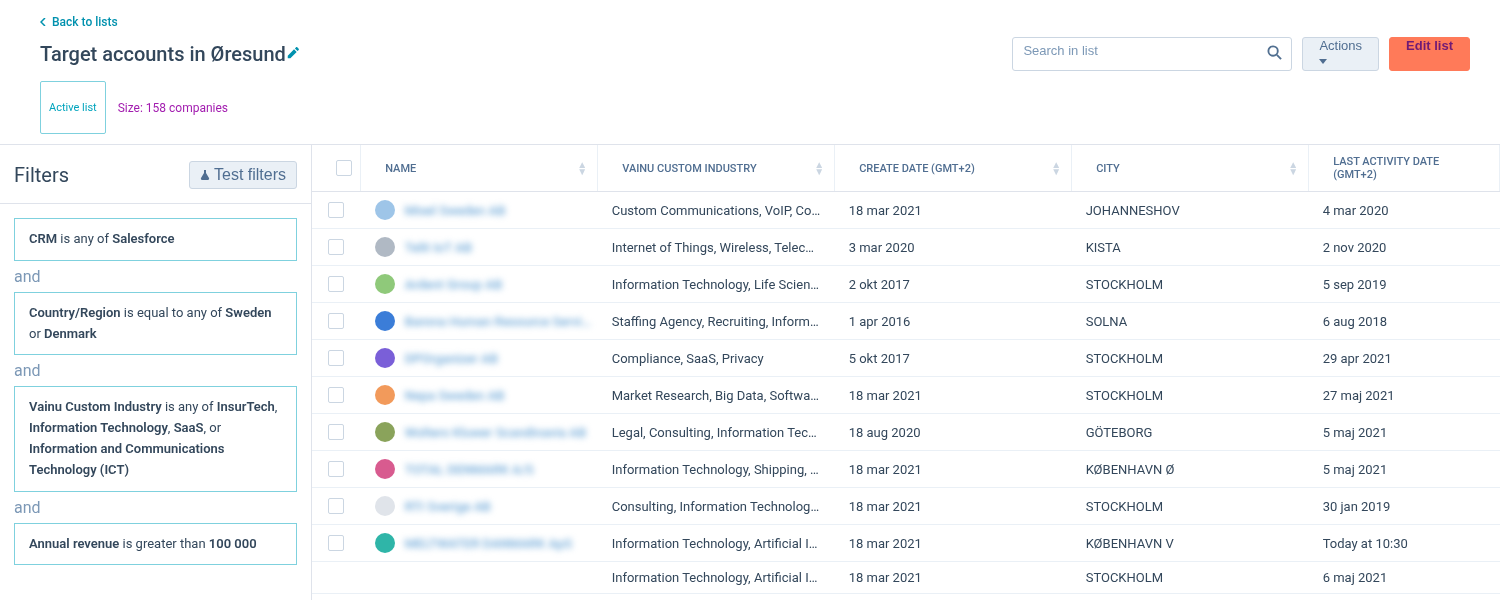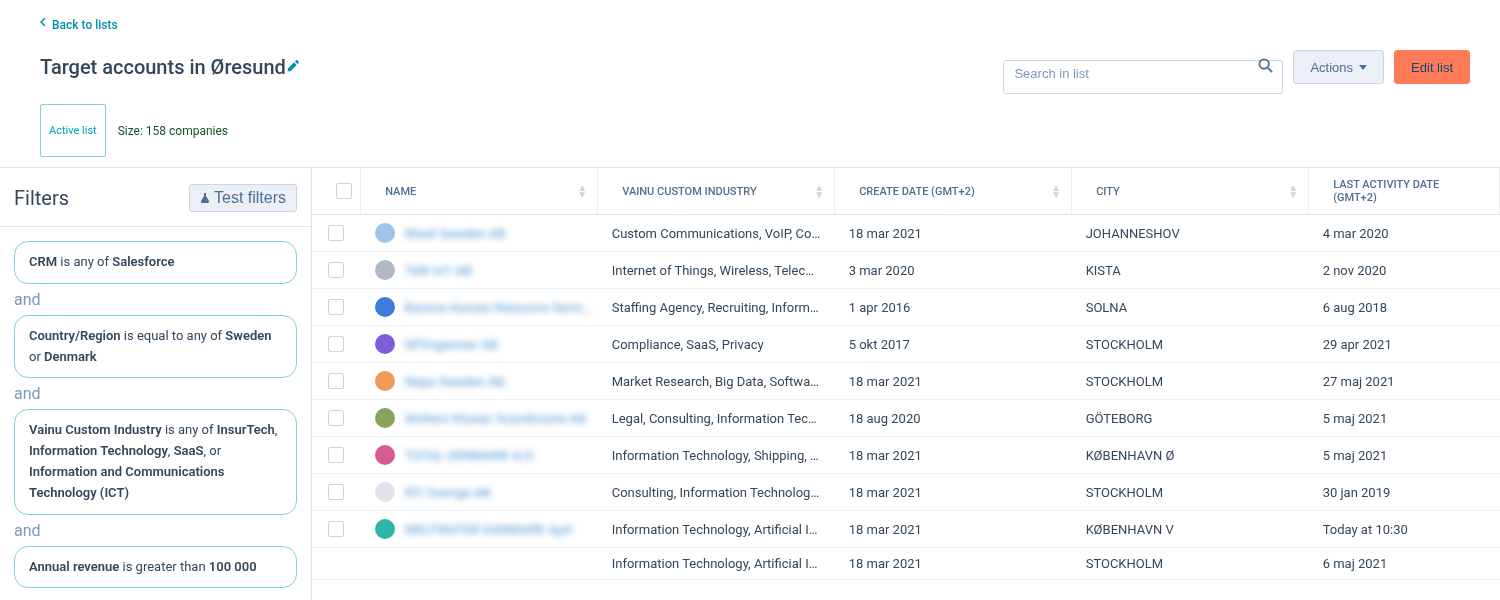--- a/index.html
+++ b/index.html
@@ -1,44 +1,44 @@
 <!DOCTYPE html>
 <html><head>
 <meta charset="utf-8">
 <style>
   * { box-sizing: border-box; margin: 0; padding: 0; }
   body { font-family: -apple-system, BlinkMacSystemFont, "Segoe UI", Roboto, sans-serif; font-size: 13px; color: #33475b; background: #fff; width: 1500px; height: 600px; overflow: hidden; }
   
   .header { padding: 14px 30px 10px 40px; }
-  .back-link { color: #0091ae; font-size: 12px; font-weight: 500; text-decoration: none; display: inline-flex; gap: 4px; }
+  .back-link { color: #0091ae; font-size: 12px; font-weight: 500; text-decoration: none; display: inline-flex; align-items: center; gap: 4px; }
   .back-link svg { width: 8px; height: 8px; }
   .title-row { display: flex; align-items: center; justify-content: space-between; margin-top: 8px; }
   .title-left { display: flex; align-items: center; }
   .page-title { font-size: 20px; font-weight: 500; color: #33475b; }
   .edit-icon { color: #0091ae; cursor: pointer; }
   .title-right { display: flex; align-items: center; gap: 10px; }
   .search-wrap { position: relative; }
-  .search-input { width: 280px; height: 34px; border: 1px solid #cbd6e2; border-radius: 3px; padding: 0 36px 8px 10px; font-size: 13px; color: #33475b; margin-top: 20px; }
+  .search-input { width: 280px; height: 34px; border: 1px solid #cbd6e2; border-radius: 3px; padding: 0 36px 8px 10px; font-size: 13px; color: #33475b; }
   .search-input::placeholder { color: #7c98b6; }
   .search-icon { position: absolute; right: 10px; top: 50%; transform: translateY(-50%); color: #516f90; }
-  .btn { height: 34px; padding: 0 16px; border-radius: 3px; font-size: 13px; font-weight: 400; cursor: pointer; display: inline-flex; align-items: center; gap: 6px; border: 1px solid transparent; }
+  .btn { height: 34px; padding: 0 16px; border-radius: 3px; font-size: 13px; font-weight: 400; cursor: pointer; display: inline-flex; align-items: flex-start; gap: 6px; border: 1px solid transparent; flex-direction: column; }
   .btn-secondary { background: #eaf0f6; border-color: #cbd6e2; color: #506e91; }
-  .btn-primary { background: #ff7a59; color: #0c4a6e; border-color: #ff7a59; font-weight: 400; }
+  .btn-primary { background: #ff7a59; color: #701a75; border-color: #ff7a59; font-weight: 700; }
   .meta-row { display: flex; align-items: center; gap: 12px; margin-top: 10px; font-size: 12px; }
   .badge { border: 1px solid #7fd1de; color: #00a4bd; padding: 19px 8px; border-radius: 2px; font-size: 11px; }
-  .size-text { color: #14532d; }
+  .size-text { color: #a21caf; }
 
   .main { display: flex; border-top: 1px solid #dfe3eb; height: calc(600px - 100px); }
   
   .sidebar { width: 312px; border-right: 1px solid #dfe3eb; overflow-y: auto; }
   .filters-head { display: flex; align-items: center; justify-content: space-between; padding: 16px 14px 14px 14px; }
   .filters-title { font-size: 20px; font-weight: 400; color: #33475b; }
   .test-btn { font-size: 16px; color: #506e91; background: #eaf0f6; border: 1px solid #cbd6e2; border-radius: 3px; padding: 4px 10px; display: inline-flex; align-items: center; gap: 4px; cursor: pointer; }
   .filter-body { border-top: 1px solid #dfe3eb; padding: 14px; }
-  .filter-card { border: 1.5px solid #7fd1de; border-radius: 14px; padding: 10px 14px; font-size: 13px; line-height: 1.6; color: #33475b; word-wrap: break-word; }
+  .filter-card { border: 1.5px solid #7fd1de; border-radius: 0; padding: 10px 14px; font-size: 13px; line-height: 1.6; color: #33475b; word-wrap: break-word; }
   .filter-card b { font-weight: 600; }
   .and-label { font-size: 16px; color: #7c98b6; padding: 6px 0; }
 
   .table-wrap { flex: 1; overflow: auto; position: relative; }
   table { width: 100%; border-collapse: collapse; table-layout: fixed; }
   th { text-align: left; font-size: 11px; font-weight: 500; color: #506e91; padding: 10px 24px; border-bottom: 1px solid #dfe3eb; border-right: 1px solid #eaf0f6; text-transform: uppercase; position: relative; background:#fff; }
   th .sort { position: absolute; right: 10px; top: 50%; transform: translateY(-50%); color: #cbd6e2; font-size: 10px; line-height: 7px; }
   td { padding: 8px 14px; border-bottom: 1px solid #eaf0f6; font-size: 13px; color: #33475b; white-space: nowrap; overflow: hidden; text-overflow: ellipsis; vertical-align: middle; height: 32px; }
   .chk-col { width: 40px; text-align: center; }
   .chk { width: 16px; height: 16px; border: 1px solid #cbd6e2; border-radius: 2px; display: inline-block; vertical-align: middle; }
@@ -154,20 +154,33 @@
             </td>
             <td>Internet of Things, Wireless, Telecom…</td>
             <td class="date-col">3 mar 2020</td>
             <td class="city-col">KISTA</td>
             <td class="last-col">2 nov 2020</td>
           </tr>
           <tr>
             <td class="chk-col"><span class="chk"></span></td>
             <td>
               <div class="name-cell">
+                <span class="logo-dot" style="background:#8fc97a"></span>
+                <span class="name-blur">Ardent Group AB</span>
+              </div>
+            </td>
+            <td>Information Technology, Life Science</td>
+            <td class="date-col">2 okt 2017</td>
+            <td class="city-col">STOCKHOLM</td>
+            <td class="last-col">5 sep 2019</td>
+          </tr>
+          <tr>
+            <td class="chk-col"><span class="chk"></span></td>
+            <td>
+              <div class="name-cell">
                 <span class="logo-dot" style="background:#3b7dd8"></span>
                 <span class="name-blur">Barona Human Resource Servi…</span>
               </div>
             </td>
             <td>Staffing Agency, Recruiting, Informati…</td>
             <td class="date-col">1 apr 2016</td>
             <td class="city-col">SOLNA</td>
             <td class="last-col">6 aug 2018</td>
           </tr>
           <tr>

